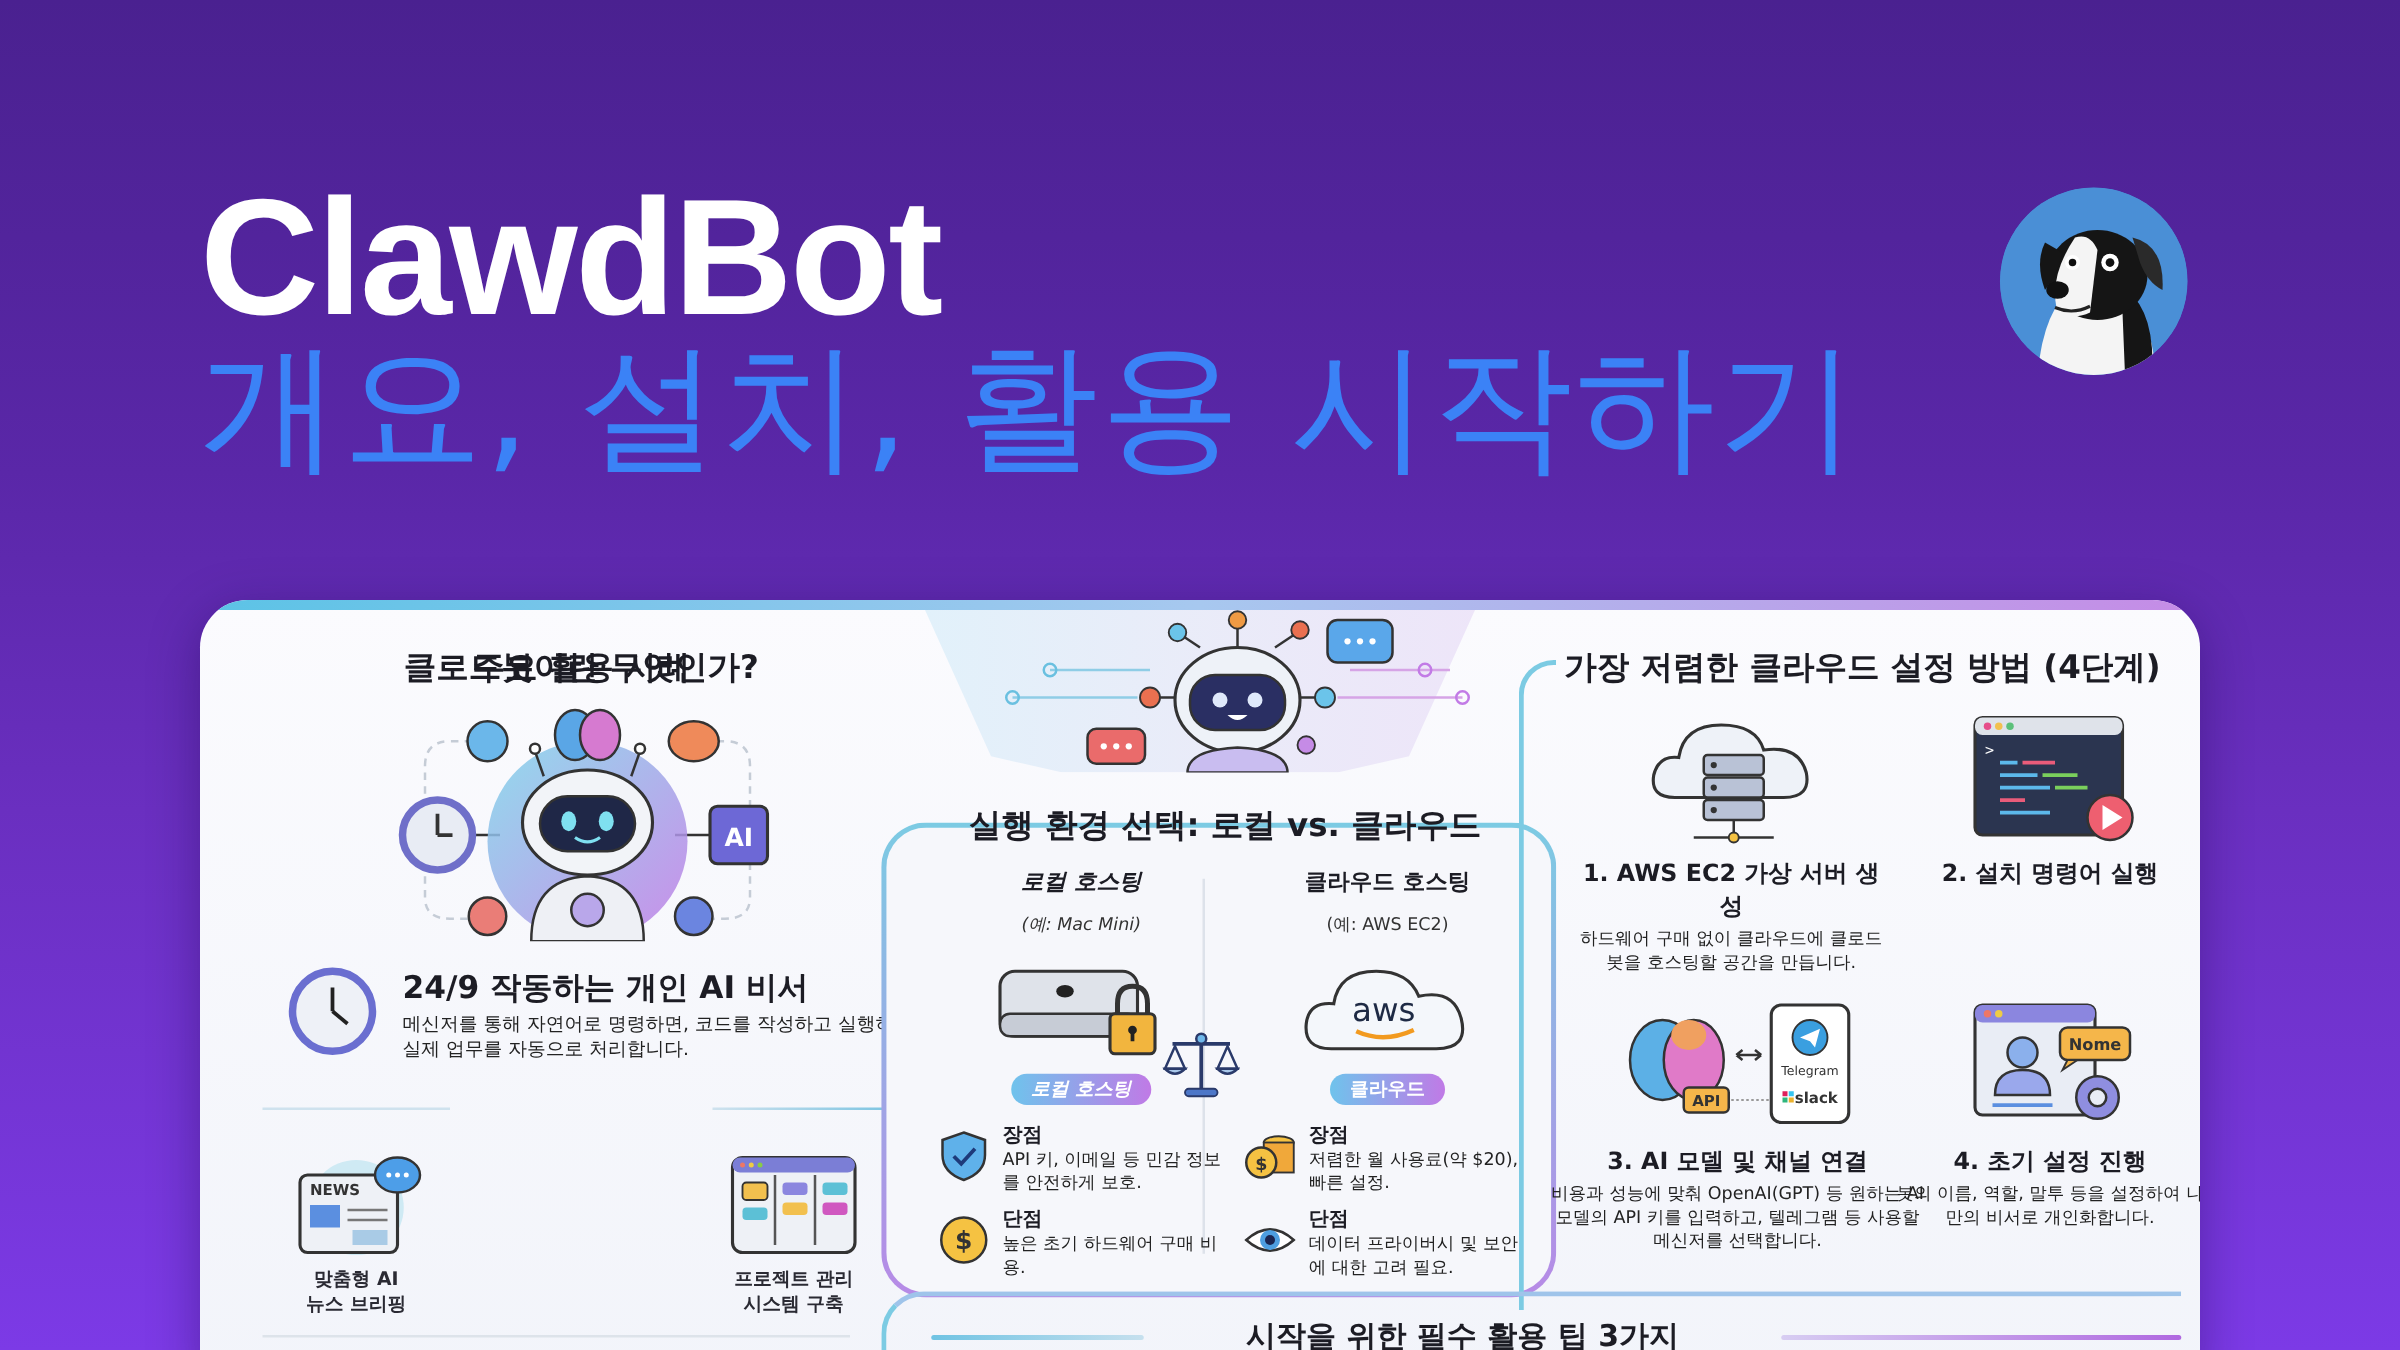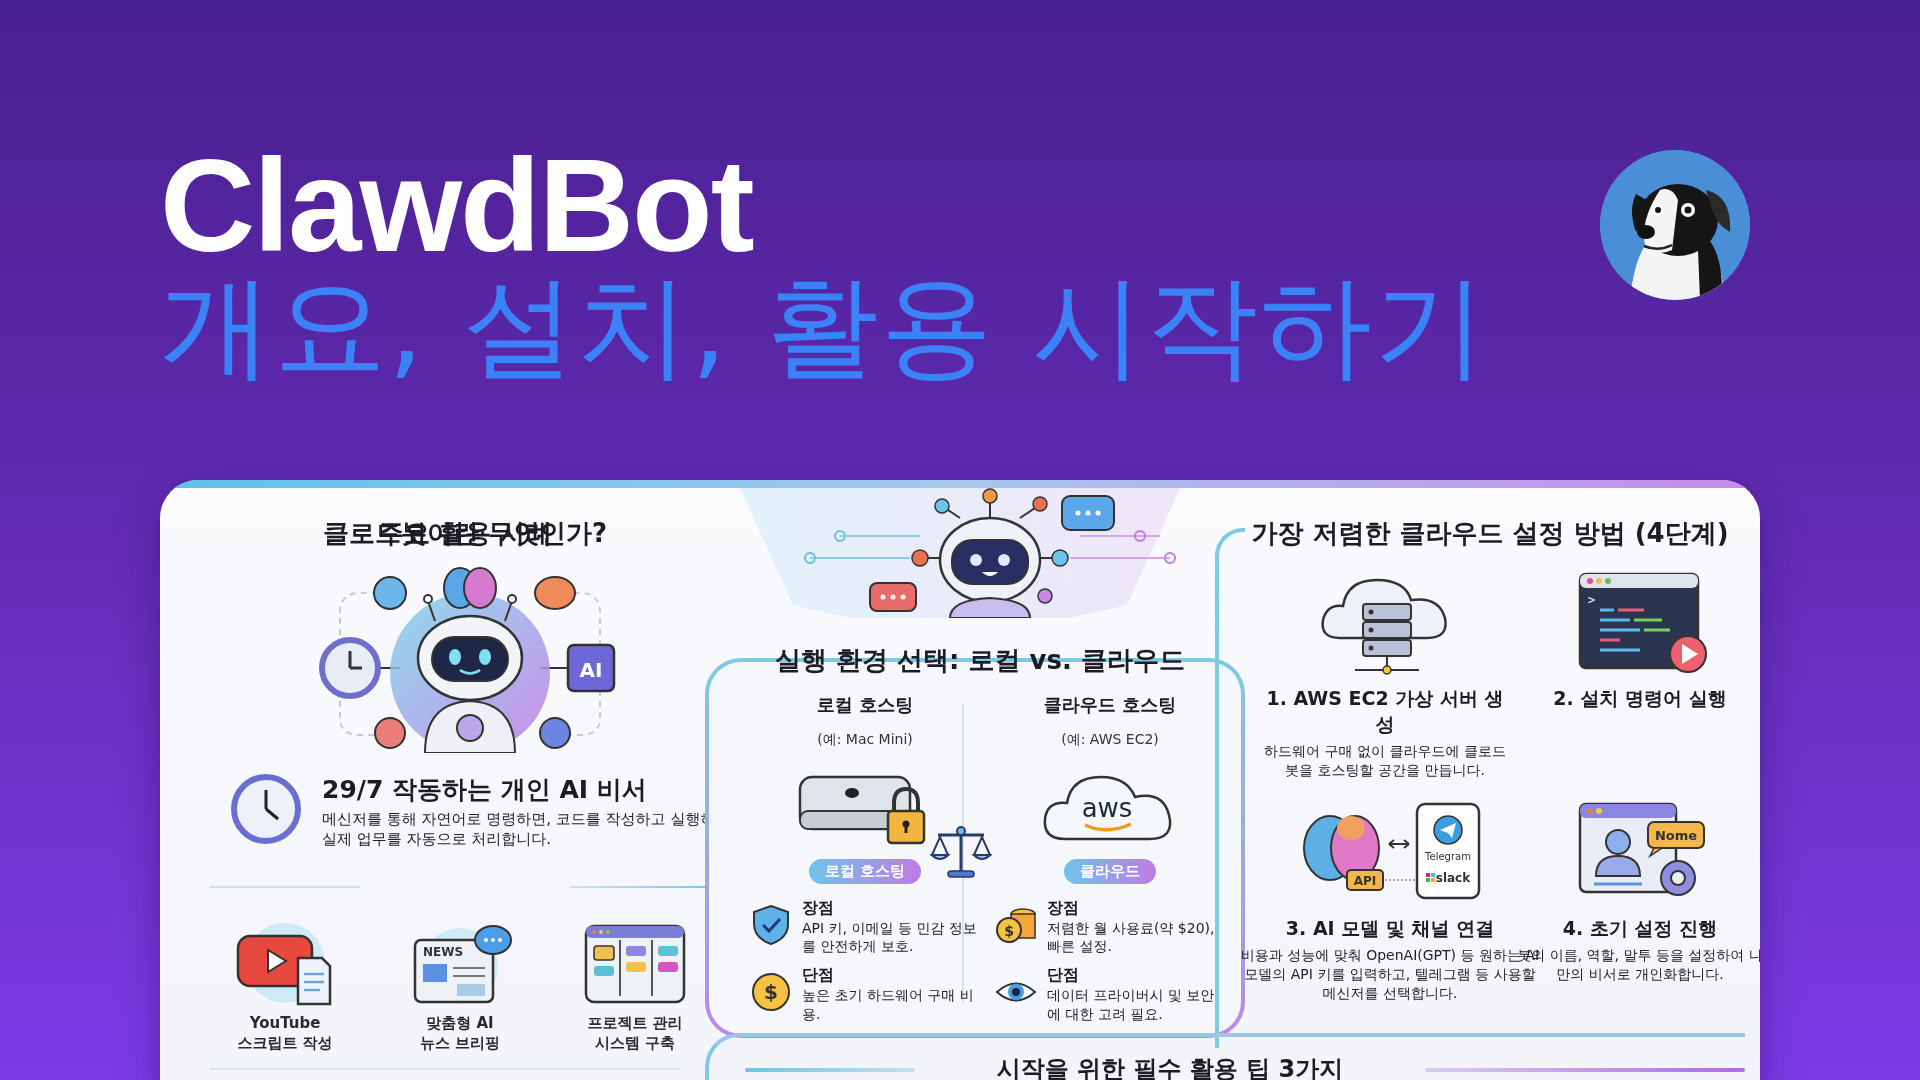--- a/index.html
+++ b/index.html
@@ -69,21 +69,21 @@
   .mid { position: absolute; left: 560px; top: 0; width: 520px; }
   .mid .robot { position: absolute; left: 80px; top: 0; width: 380px; height: 130px; }
   .mid .sec-title { position: absolute; top: 155px; width: 520px; font-size: 26px; text-align: center; }
   .mid-frame {
     position: absolute; left: 545px; top: 170px; width: 540px; height: 380px;
     border: 4px solid transparent; border-radius: 36px;
     background: linear-gradient(#f6f7fb,#f6f7fb) padding-box, linear-gradient(180deg,#7ccbe3,#b78ae6) border-box;
     -webkit-mask: none;
   }
   .col { position: absolute; top: 205px; width: 240px; text-align: center; }
-  .col-local { left: 585px; }
+  .col-local { left: 585px; font-style: italic; }
   .col-cloud { left: 830px; }
   .col .c-title { font-size: 18px; font-weight: 700; color: #1c1c24; }
   .col .c-sub { font-size: 14px; color: #333; margin-top: 14px; }
   .col svg.dev { display: block; width: 150px; height: 90px; margin: 12px auto 8px; }
   .pill {
     display: inline-block; padding: 3px 16px; border-radius: 14px; font-size: 15px; font-weight: 700;
     color: #fff; background: linear-gradient(90deg,#6fc3ec,#c07ae6);
   }
   .pros-cons { position: absolute; width: 230px; }
   .pc-row { position: relative; padding-left: 52px; margin-bottom: 10px; min-height: 56px; }
@@ -192,42 +192,29 @@
         <circle cx="110" cy="170" r="15" fill="#ea7d77" stroke="#333" stroke-width="2"></circle>
         <circle cx="275" cy="170" r="15" fill="#6b85e0" stroke="#333" stroke-width="2"></circle>
       </svg>
 
       <div class="feature">
         <svg class="clock" viewBox="0 0 72 72">
           <circle cx="36" cy="36" r="32" fill="#eef1f7" stroke="#6a6ed0" stroke-width="6"></circle>
           <line x1="36" y1="36" x2="36" y2="17" stroke="#222" stroke-width="3"></line>
           <line x1="36" y1="36" x2="48" y2="46" stroke="#222" stroke-width="3"></line>
         </svg>
-        <div class="f-title">29/7 작동하는 개인 AI 비서</div>
+        <div class="f-title">24/9 작동하는 개인 AI 비서</div>
         <div class="f-desc small">메신저를 통해 자연어로 명령하면, 코드를 작성하고 실행하여 실제 업무를 자동으로 처리합니다.</div>
       </div>
 
       <div class="uses-line-l"></div>
       <div class="uses-title sec-title">주요 활용 사례</div>
       <div class="uses-line-r"></div>
 
       <div class="uses">
-        <div class="use">
-          <svg viewBox="0 0 110 90">
-            <circle cx="55" cy="45" r="40" fill="#cfeaf4"></circle>
-            <rect x="8" y="18" width="74" height="50" rx="12" fill="#e8483e" stroke="#333" stroke-width="2.5"></rect>
-            <path d="M38 32 L38 54 L56 43 Z" fill="#fff" stroke="#333" stroke-width="2"></path>
-            <path d="M68 40 L92 40 L100 48 L100 86 L68 86 Z" fill="#eef3fb" stroke="#333" stroke-width="2.5"></path>
-            <line x1="74" y1="56" x2="94" y2="56" stroke="#6aa6d6" stroke-width="2.5"></line>
-              <line x1="74" y1="64" x2="94" y2="64" stroke="#6aa6d6" stroke-width="2.5"></line>
-              <line x1="74" y1="72" x2="90" y2="72" stroke="#6aa6d6" stroke-width="2.5"></line>
-          </svg>
-          <div class="u-label">YouTube</div>
-          <div class="u-label">스크립트 작성</div>
-        </div>
         <div class="use">
           <svg viewBox="0 0 110 90">
             <circle cx="55" cy="48" r="38" fill="#cfeaf4"></circle>
             <rect x="10" y="22" width="78" height="62" rx="6" fill="#eef1f6" stroke="#333" stroke-width="2.5"></rect>
             <text x="38" y="38" font-size="12" font-weight="700" fill="#333" text-anchor="middle" font-family="DejaVu Sans, sans-serif">NEWS</text>
             <rect x="18" y="46" width="24" height="18" fill="#5b8fe0"></rect>
             <line x1="48" y1="50" x2="80" y2="50" stroke="#777" stroke-width="2"></line>
               <line x1="48" y1="58" x2="80" y2="58" stroke="#777" stroke-width="2"></line>
             <rect x="52" y="66" width="28" height="12" fill="#a9cbe6"></rect>
             <ellipse cx="88" cy="22" rx="18" ry="14" fill="#4d9ee8" stroke="#333" stroke-width="2"></ellipse>

